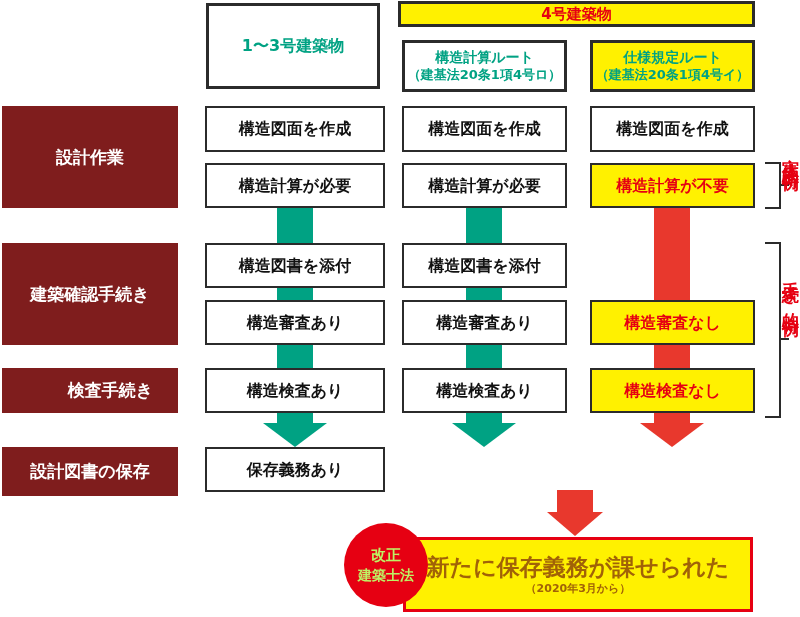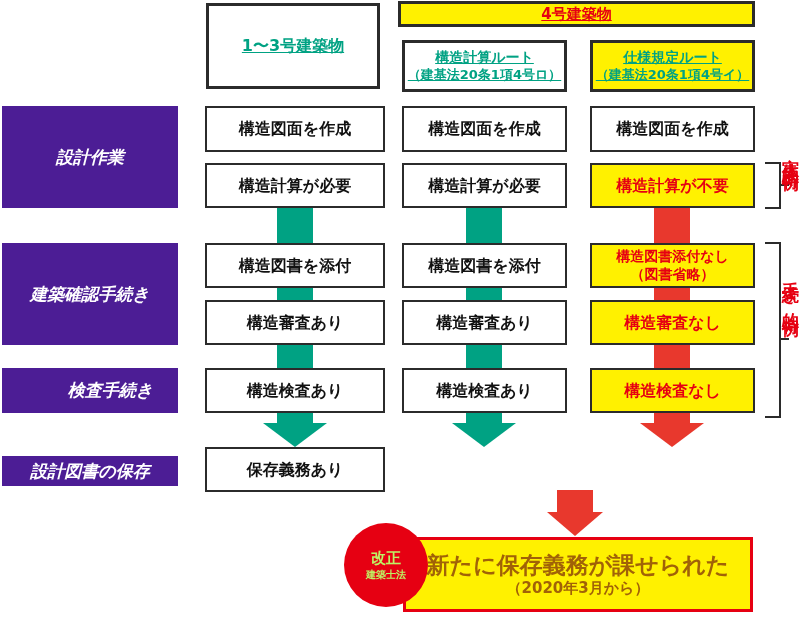--- a/index.html
+++ b/index.html
@@ -2,31 +2,31 @@
 <html><head>
 <meta charset="utf-8">
 <style>
   html,body{margin:0;padding:0;background:#fff;}
   .canvas{
     position:relative;width:800px;height:617px;background:#ffffff;overflow:hidden;
     font-family:"DejaVu Sans","Liberation Sans",sans-serif;
   }
   
   .glabel{
-    position:absolute;left:2px;width:176px;background:#4c1d95;color:#ffffff;
+    position:absolute;left:2px;width:176px;background:#7f1d1d;color:#ffffff;
     display:flex;align-items:center;justify-content:center;text-align:center;
-    font-weight:bold;font-size:17px;z-index:2;box-sizing:border-box;font-style:italic;
+    font-weight:bold;font-size:17px;z-index:2;box-sizing:border-box;
   }
   
   .fbox{
     position:absolute;background:#ffffff;border:2px solid #2b2b2b;color:#111111;
     display:flex;flex-direction:column;align-items:center;justify-content:center;text-align:center;
     font-weight:bold;font-size:16px;z-index:2;box-sizing:border-box;line-height:1.25;
   }
-  .hbox{border-width:3px;text-decoration:underline;}
+  .hbox{border-width:3px;}
   .yellow{background:#fff100;color:#e60012;}
   .green-text{color:#00a283;}
   .small1{font-size:14px;}
   .small2{font-size:13px;}
   
   .stem{position:absolute;width:36px;z-index:0;}
   .stem.teal{background:#00a283;}
   .stem.red{background:#e8382d;}
   .tri{position:absolute;width:0;height:0;z-index:0;}
   .tri.teal{border-left:32px solid transparent;border-right:32px solid transparent;border-top:24px solid #00a283;}
@@ -49,28 +49,28 @@
     z-index:2;box-sizing:border-box;color:#e60012;
   }
   .nosave .b{font-weight:bold;font-size:18px;}
   .nosave .n{font-size:15px;}
   .newduty{
     position:absolute;left:403px;top:537px;width:350px;height:75px;
     background:#fff100;border:3px solid #e60012;display:flex;flex-direction:column;
     align-items:center;justify-content:center;z-index:2;box-sizing:border-box;color:#a16207;line-height:1.2;
   }
   .newduty .l1{font-weight:bold;font-size:23px;}
-  .newduty .l2{font-weight:bold;font-size:15px;}
+  .newduty .l2{font-weight:bold;font-size:11px;}
   .badge{
     position:absolute;left:344px;top:523px;width:84px;height:84px;border-radius:50%;
     background:#e60012;color:#bef264;display:flex;flex-direction:column;align-items:center;justify-content:center;
     font-weight:bold;z-index:5;text-align:center;line-height:1.3;
   }
   .badge .b1{font-size:15px;}
-  .badge .b2{font-size:10px;text-align:center;}
+  .badge .b2{font-size:14px;text-align:center;}
 </style>
 </head>
 <body>
 
 <div class="canvas">
 
   <div class="stem teal" style="left:277px;top:208px;height:216px;"></div>
   <div class="stem teal" style="left:466px;top:208px;height:216px;"></div>
   <div class="stem red" style="left:654px;top:208px;height:216px;"></div>
   <div class="tri teal" style="left:263px;top:423px;"></div>
@@ -82,21 +82,21 @@
 
   <div class="glabel" style="top:106px;height:102px;">
     <span>設計作業</span>
   </div>
   <div class="glabel" style="top:243px;height:102px;">
     <span>建築確認手続き</span>
   </div>
   <div class="glabel" style="top:368px;height:45px;padding-left:41px;">
     <span>検査手続き</span>
   </div>
-  <div class="glabel" style="top:447px;height:30px;margin-top:9px;">
+  <div class="glabel" style="top:447px;height:49px;">
     <span>設計図書の保存</span>
   </div>
 
   <div class="fbox hbox green-text" style="left:206px;top:3px;width:174px;height:86px;">
     <span>1〜3号建築物</span>
   </div>
   <div class="fbox hbox yellow" style="left:398px;top:1px;width:357px;height:26px;font-size:15px;">
     <span>4号建築物</span>
   </div>
   <div class="fbox hbox green-text" style="left:402px;top:40px;width:165px;height:52px;">
@@ -142,24 +142,20 @@
   <div class="fbox" style="left:402px;top:368px;width:165px;height:45px;">
     <span>構造検査あり</span>
   </div>
 
   <div class="fbox" style="left:590px;top:106px;width:165px;height:46px;">
     <span>構造図面を作成</span>
   </div>
   <div class="fbox yellow" style="left:590px;top:163px;width:165px;height:45px;">
     <span>構造計算が不要</span>
   </div>
-  <div class="fbox yellow" style="left:590px;top:243px;width:165px;height:45px;">
-    <span class="small1">構造図書添付なし</span>
-    <span class="small1">（図書省略）</span>
-  </div>
   <div class="fbox yellow" style="left:590px;top:368px;width:165px;height:45px;">
     <span>構造検査なし</span>
   </div>
   <div class="fbox yellow" style="left:590px;top:300px;width:165px;height:45px;">
     <span>構造審査なし</span>
   </div>
 
 
   <div class="newduty">
     <span class="l1">新たに保存義務が課せられた</span>

